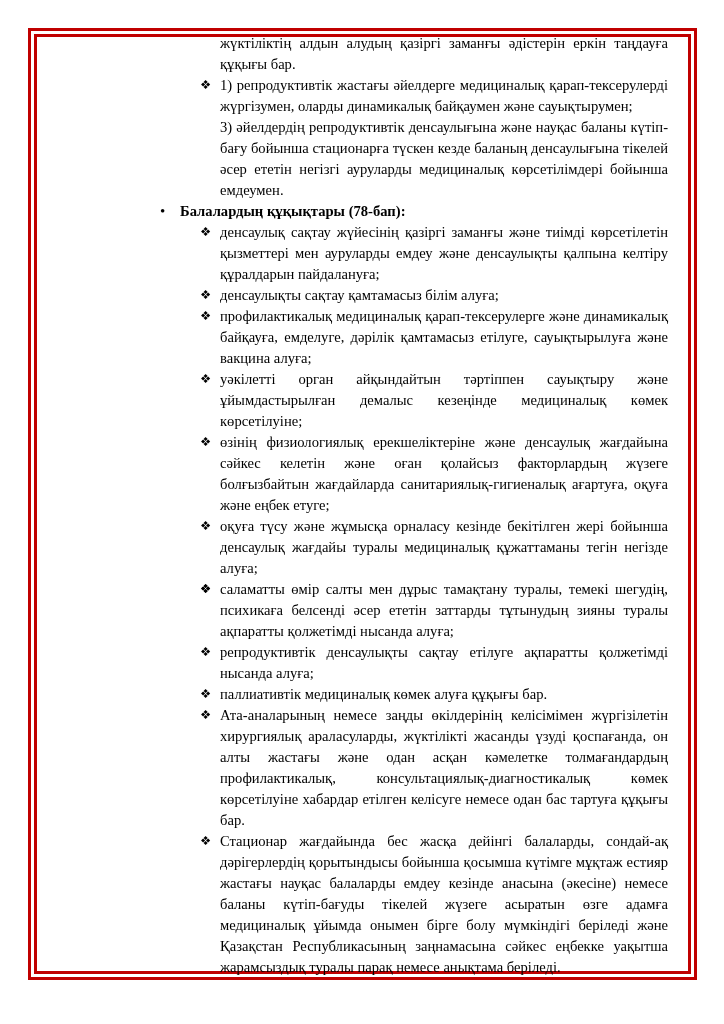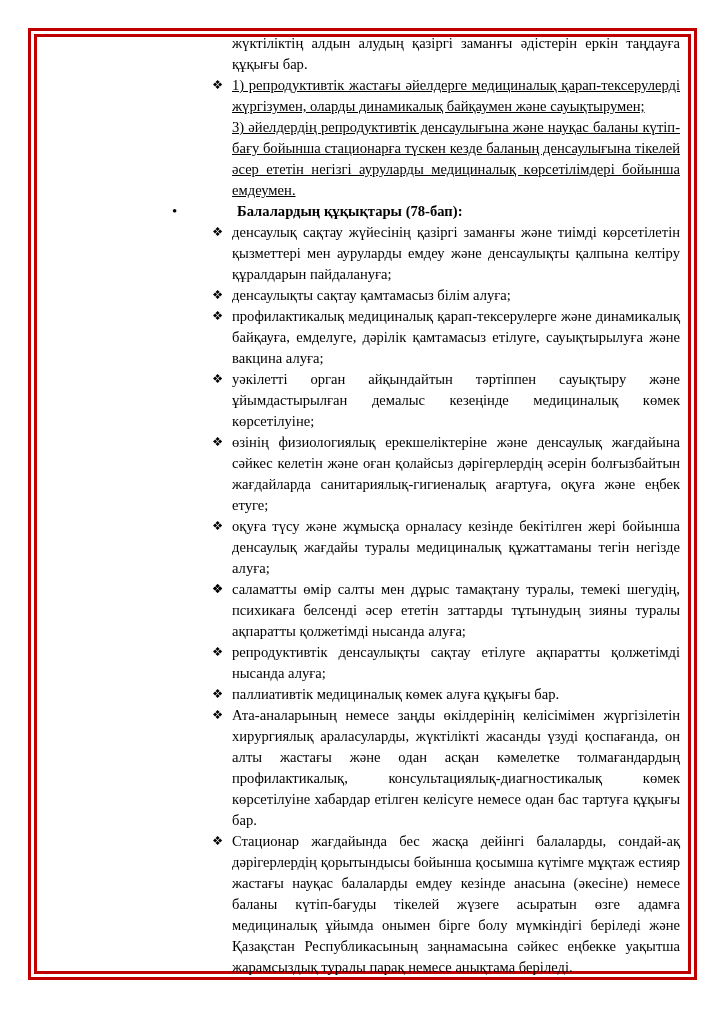--- a/index.html
+++ b/index.html
@@ -36,21 +36,21 @@
     left: 34px;
     top: 34px;
     right: 33px;
     bottom: 50px;
     border: 3px solid #c00000;
     box-sizing: border-box;
     pointer-events: none;
   }
   .content {
     position: absolute;
-    left: 212px;
+    left: 200px;
     top: 33px;
     width: 468px;
     box-sizing: border-box;
   }
   .para {
     text-align: justify;
     text-justify: inter-word;
     font-size: 14.6px;
     line-height: 21.0px;
     margin: 0;
@@ -70,39 +70,37 @@
     left: 0px;
     top: 0px;
     width: 14px;
     font-size: 12.5px;
     line-height: 21.0px;
     text-align: left;
   }
   
   .numbered {
     padding-left: 20px;
-    text-decoration: underline;
   }
   
   .head-item {
     position: relative;
     padding-left: 20px;
     margin-left: -40px;
   }
   .head-item > .bullet-round {
     position: absolute;
     left: 0px;
     top: 0px;
     width: 14px;
     font-size: 15px;
     line-height: 21.0px;
   }
   .head-item .head-text {
     font-weight: bold;
-    margin-left: 45px;
   }
 </style>
 </head>
 <body>
 
 <div class="page">
 
   <div class="page-border-outer" style="border-color: rgb(192, 0, 0);"></div>
   <div class="page-border-inner" style="border-color: rgb(192, 0, 0);"></div>
 
@@ -138,21 +136,21 @@
       <span>профилактикалық медициналық қарап-тексерулерге және динамикалық байқауға, емделуге, дәрілік қамтамасыз етілуге, сауықтырылуға және вакцина алуға;</span>
     </div>
 
     <div class="para item">
       <span class="bullet">❖</span>
       <span>уәкілетті орган айқындайтын тәртіппен сауықтыру және ұйымдастырылған демалыс кезеңінде медициналық көмек көрсетілуіне;</span>
     </div>
 
     <div class="para item">
       <span class="bullet">❖</span>
-      <span>өзінің физиологиялық ерекшеліктеріне және денсаулық жағдайына сәйкес келетін және оған қолайсыз дәрігерлердің әсерін болғызбайтын жағдайларда санитариялық-гигиеналық ағартуға, оқуға және еңбек етуге;</span>
+      <span>өзінің физиологиялық ерекшеліктеріне және денсаулық жағдайына сәйкес келетін және оған қолайсыз факторлардың жүзеге болғызбайтын жағдайларда санитариялық-гигиеналық ағартуға, оқуға және еңбек етуге;</span>
     </div>
 
     <div class="para item">
       <span class="bullet">❖</span>
       <span>оқуға түсу және жұмысқа орналасу кезінде бекітілген жері бойынша денсаулық жағдайы туралы медициналық құжаттаманы тегін негізде алуға;</span>
     </div>
 
     <div class="para item">
       <span class="bullet">❖</span>
     </div>

